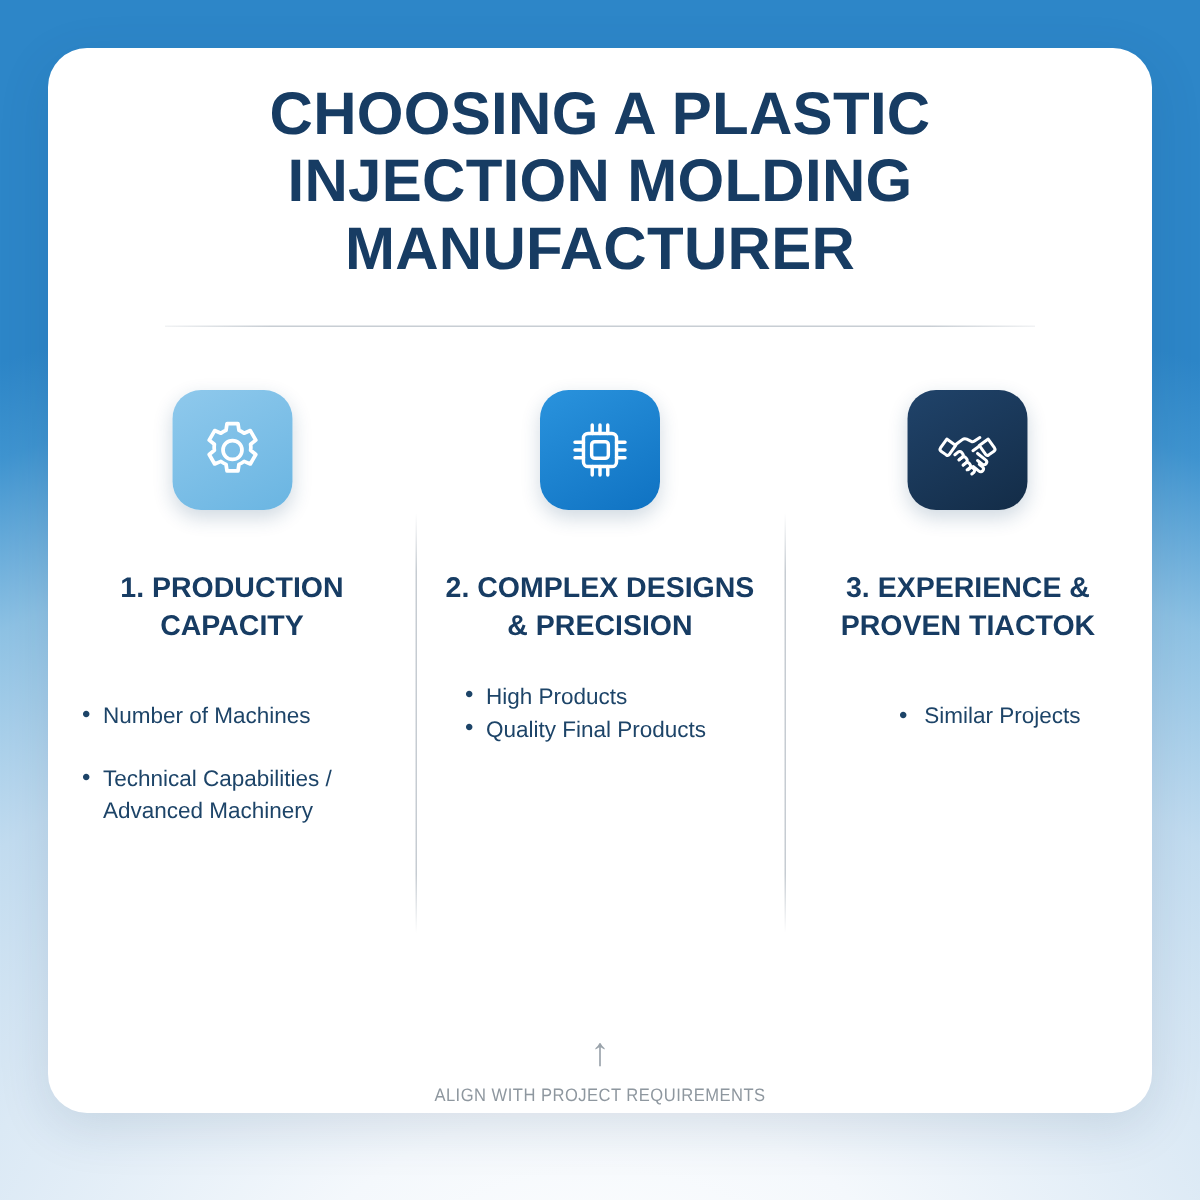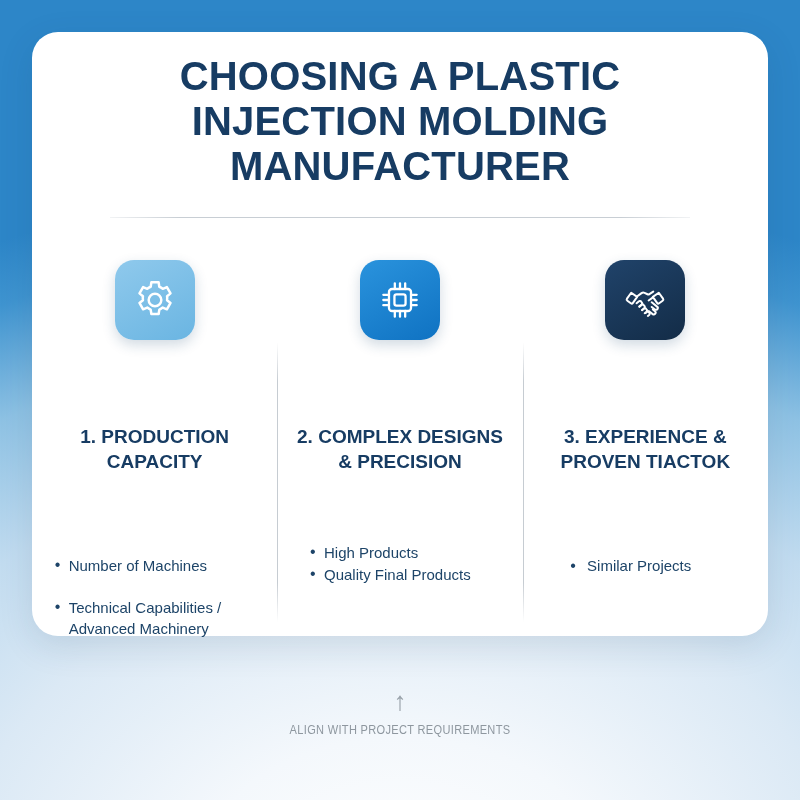--- a/index.html
+++ b/index.html
@@ -24,21 +24,21 @@
       linear-gradient(160deg, #2f87c9 0%, #2f87c9 40%, #3f96d3 70%, #e8f2fa 100%);
     overflow: hidden;
   }
 
   
   .card {
     position: absolute;
     left: 32px;
     top: 32px;
     width: 736px;
-    height: 604px;
+    height: 710px;
     background: #ffffff;
     border-radius: 26px;
     box-shadow: 0 10px 34px rgba(20, 60, 100, 0.13);
   }
 
   
   .title {
     position: absolute;
     left: 0;
     top: 22px;
@@ -71,21 +71,20 @@
     width: 736px;
     height: 400px;
     display: flex;
   }
   .col {
     position: relative;
     flex: 1 1 0;
     display: flex;
     flex-direction: column;
     align-items: center;
-    gap: 44px;
   }
   .col + .col::before {
     content: "";
     position: absolute;
     left: 0;
     top: 95px;
     width: 1px;
     height: 280px;
     background: linear-gradient(180deg, rgba(198,204,210,0) 0%, #c6ccd2 14%, #c6ccd2 86%, rgba(198,204,210,0) 100%);
   }
@@ -134,21 +133,21 @@
     font-size: 16px;
     line-height: 1.42;
   }
   .bullets li + li { margin-top: 20px; }
 
   
   .bul-1 { margin-top: 37px; width: 200px; }
   .bul-2 { margin-top: 24px; width: 180px; }
   .bul-2 li + li { margin-top: 0; }
   .bul-3 { margin-top: 37px; width: 150px; }
-  .bul-3 li { text-align: left; padding-left: 0; }
+  .bul-3 li { text-align: right; padding-left: 0; }
   .bul-3 li::before {
     position: static;
     margin-right: 7px;
   }
   .bul-3 .ln2 {
     display: block;
     padding-left: 18px;
   }
 
   

